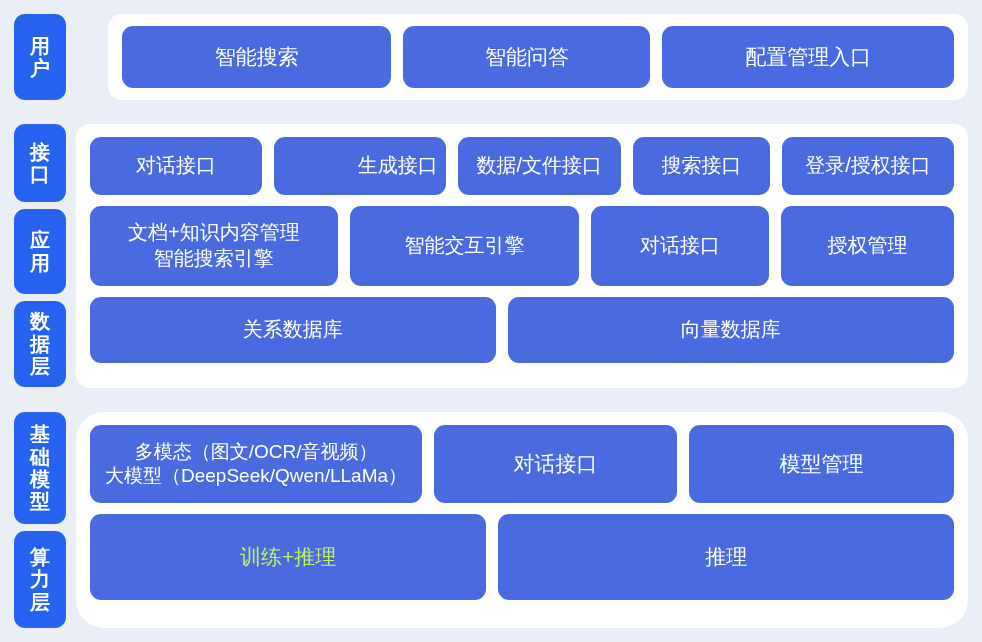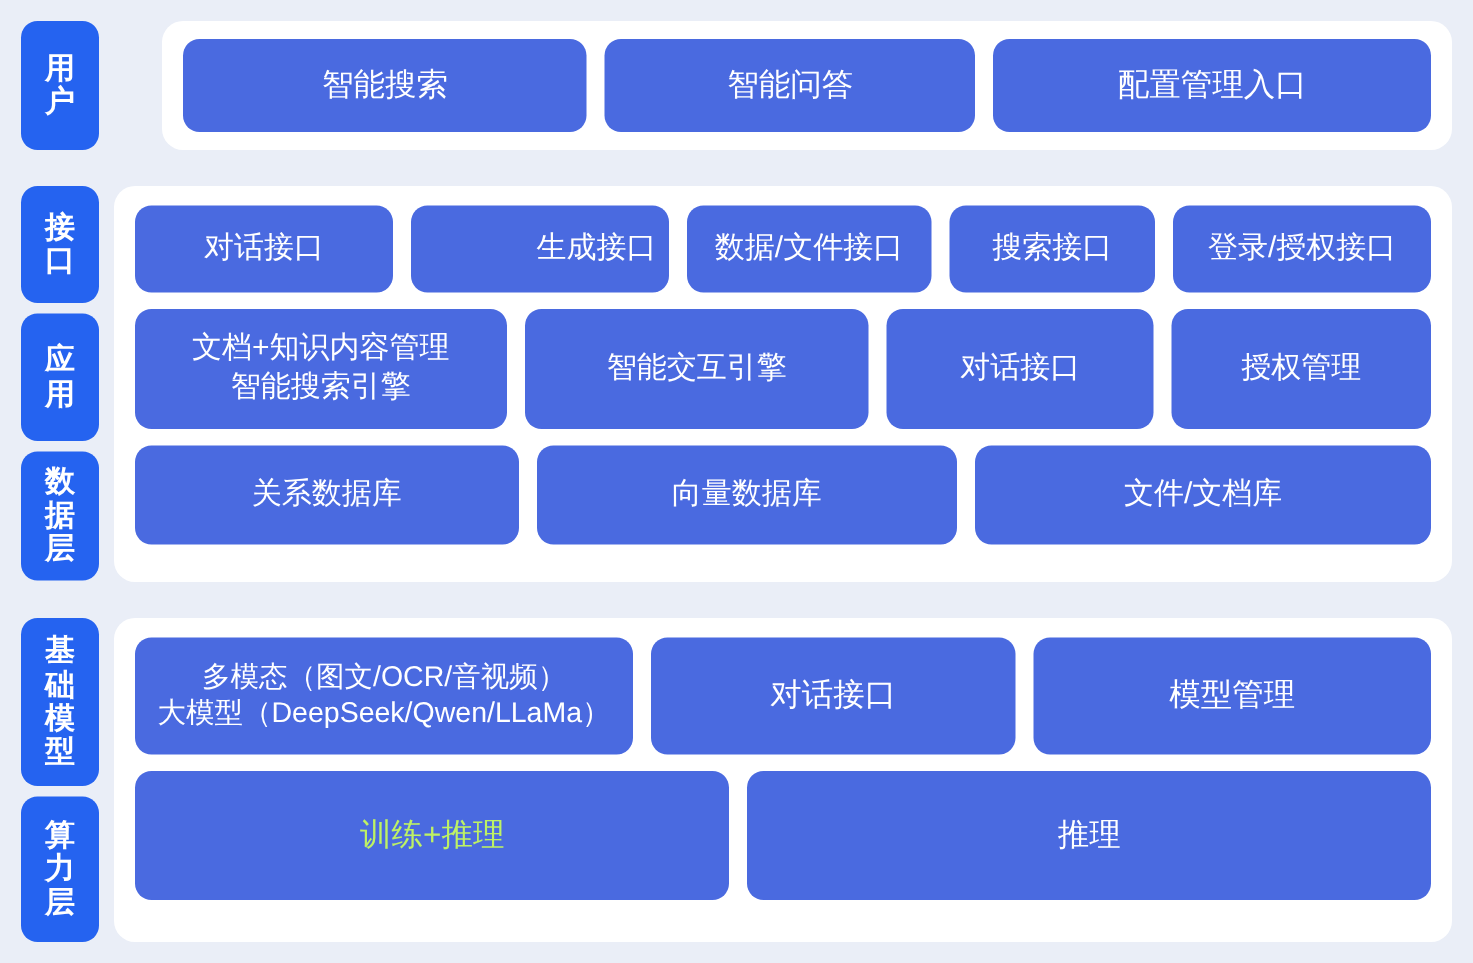--- a/index.html
+++ b/index.html
@@ -229,44 +229,41 @@
         </div>
       </div>
 
       <div class="row row-data">
         <div class="card" style="flex: 258 1 0px; background: rgb(74, 106, 224); color: rgb(255, 255, 255);">
           <span class="line">关系数据库</span>
         </div>
         <div class="card" style="flex: 285 1 0px; background: rgb(74, 106, 224); color: rgb(255, 255, 255);">
           <span class="line">向量数据库</span>
         </div>
-        <div class="card" style="flex: 310 1 0px; background: rgb(74, 106, 224); color: rgb(255, 255, 255);">
-          <span class="line">文件/文档库</span>
-        </div>
       </div>
 
     </div>
   </section>
 
   <section class="band" id="band-bottom">
     <div class="rail">
       <div class="tab tab-foundation" style="background: rgb(37, 99, 240); color: rgb(255, 255, 255);">
         <span>基</span>
         <span>础</span>
         <span>模</span>
         <span>型</span>
       </div>
       <div class="tab tab-compute" style="background: rgb(37, 99, 240); color: rgb(255, 255, 255);">
         <span>算</span>
         <span>力</span>
         <span>层</span>
       </div>
     </div>
 
-    <div class="panel" style="background: rgb(255, 255, 255);">
+    <div class="panel" style="background: rgb(255, 255, 255); border-radius: 28px;">
 
       <div class="row row-models">
         <div class="card card-multimodal" style="flex: 340 1 0px; background: rgb(74, 106, 224); color: rgb(255, 255, 255);">
           <span class="line">多模态（图文/OCR/音视频）</span>
           <span class="line">大模型（DeepSeek/Qwen/LLaMa）</span>
         </div>
         <div class="card" style="flex: 244 1 0px; background: rgb(74, 106, 224); color: rgb(255, 255, 255);">
           <span class="line">对话接口</span>
         </div>
         <div class="card" style="flex: 268 1 0px; background: rgb(74, 106, 224); color: rgb(255, 255, 255);">

